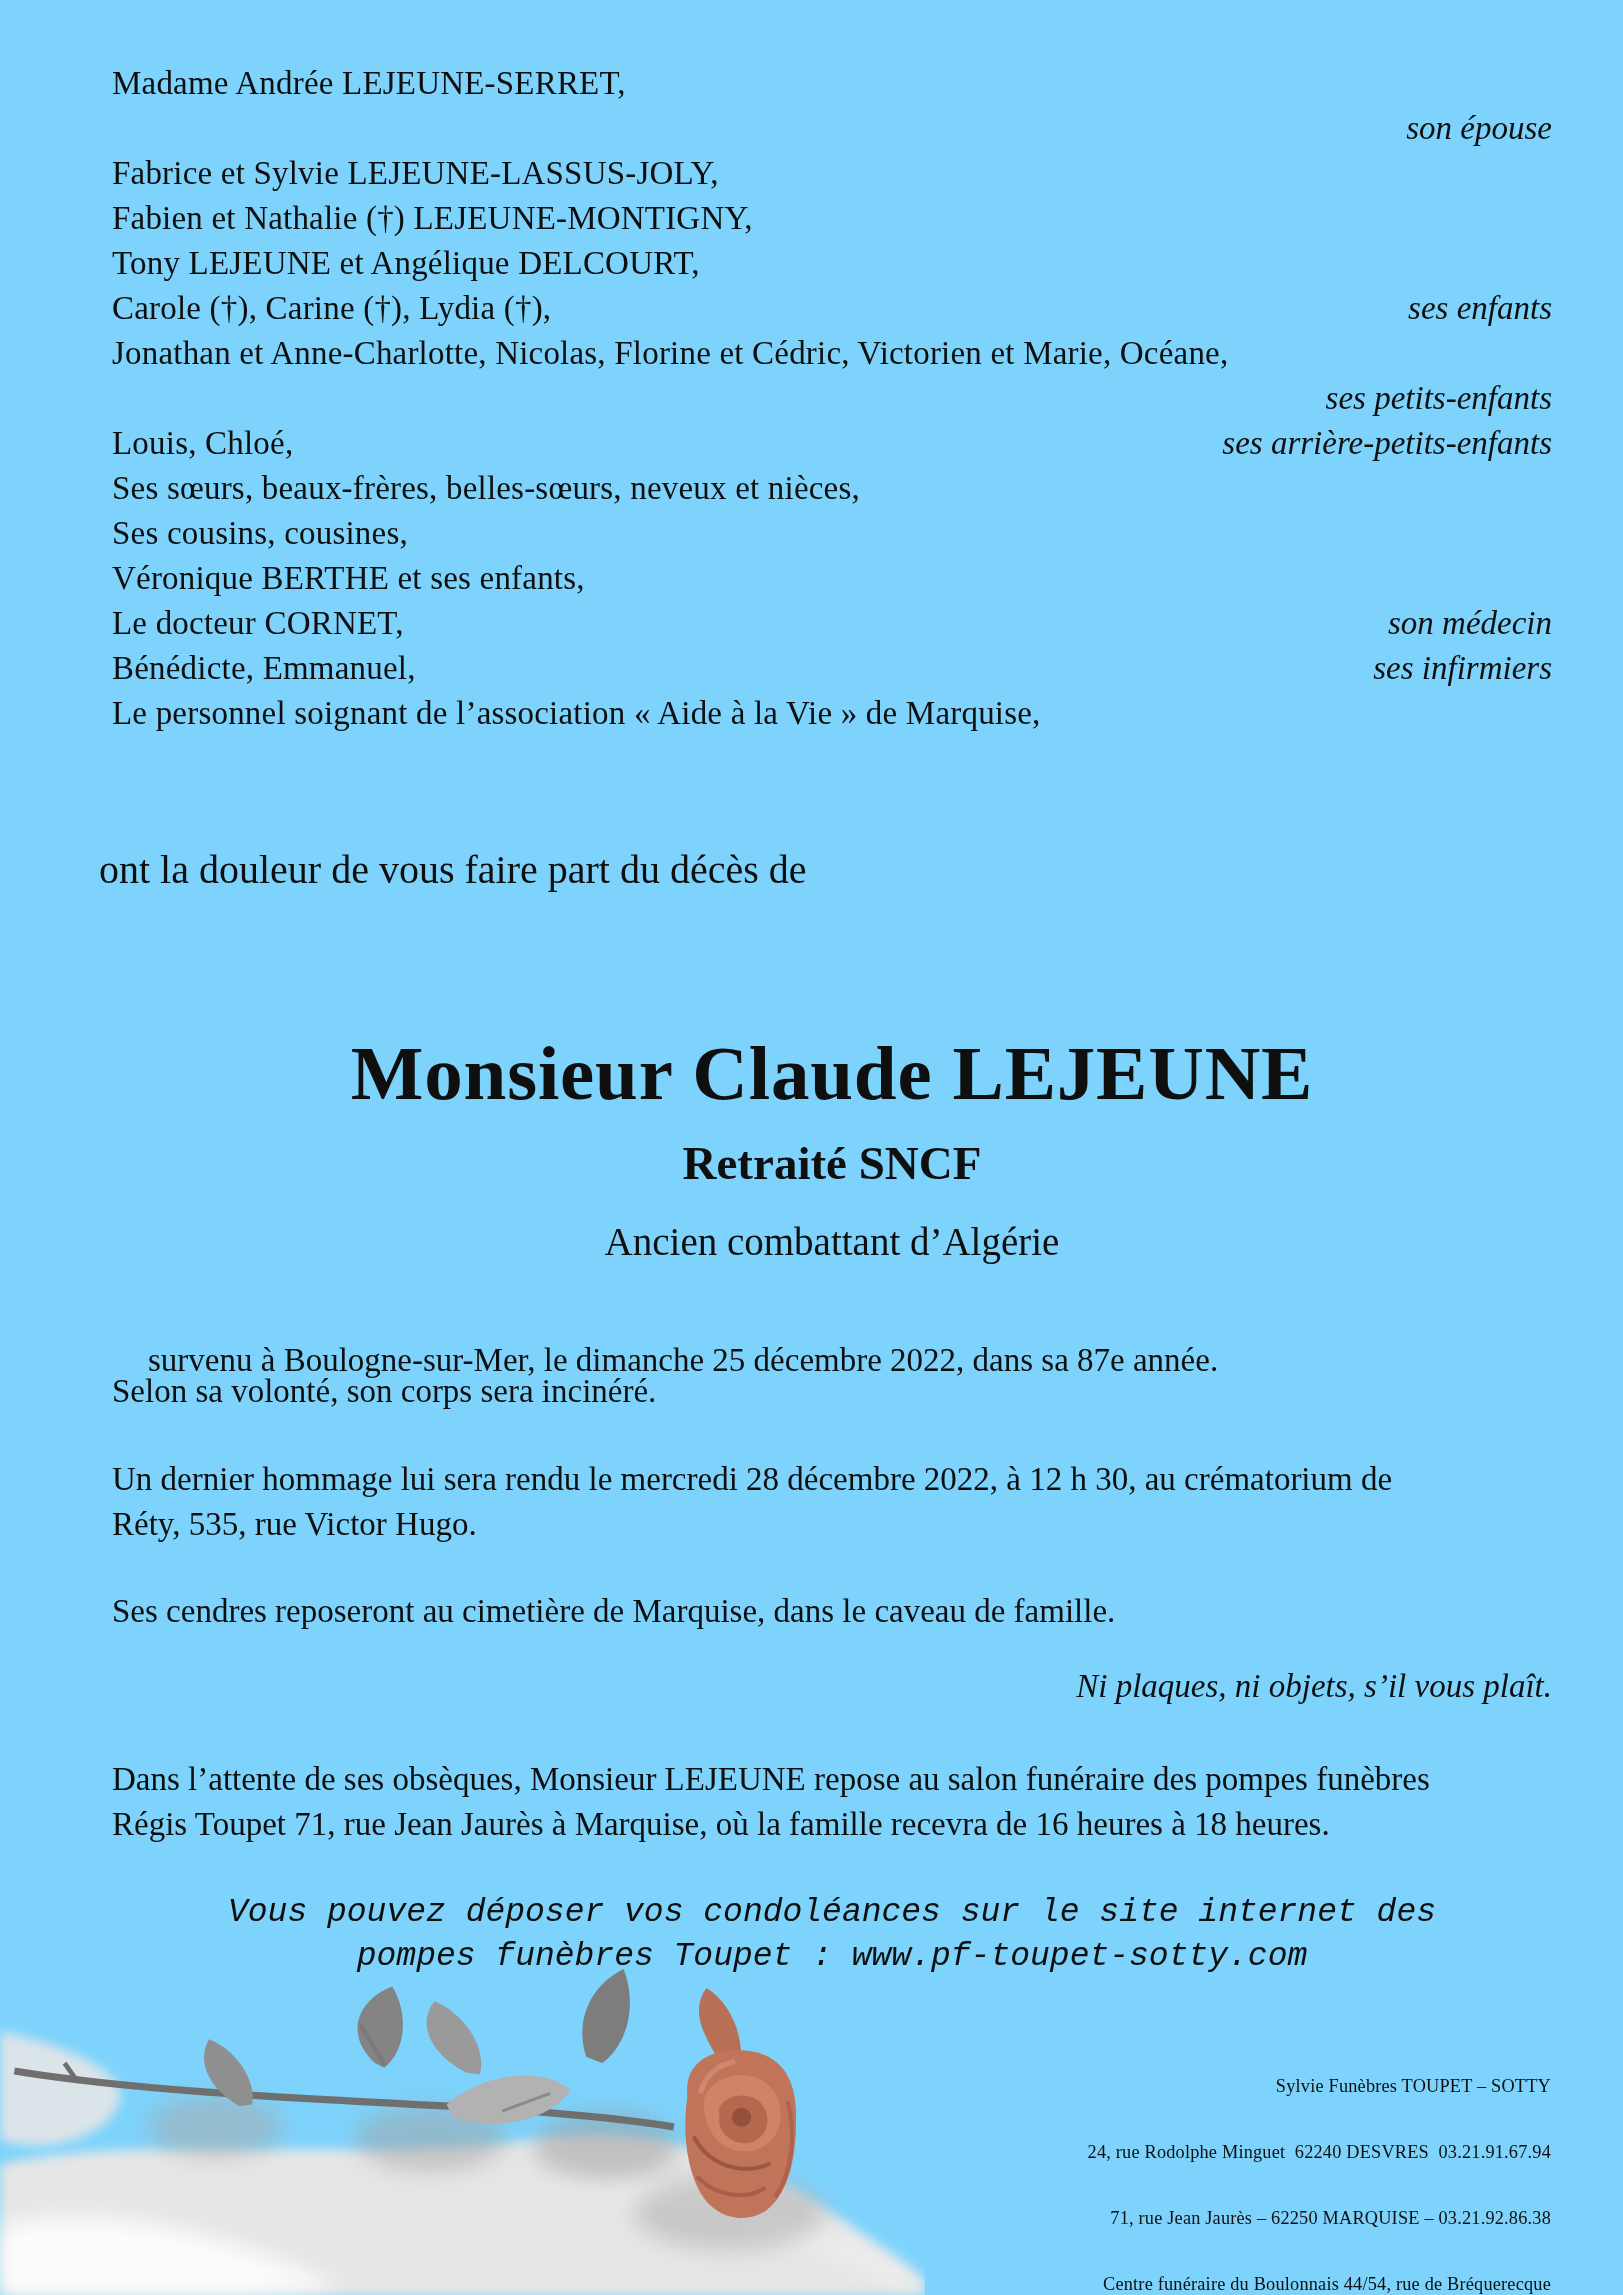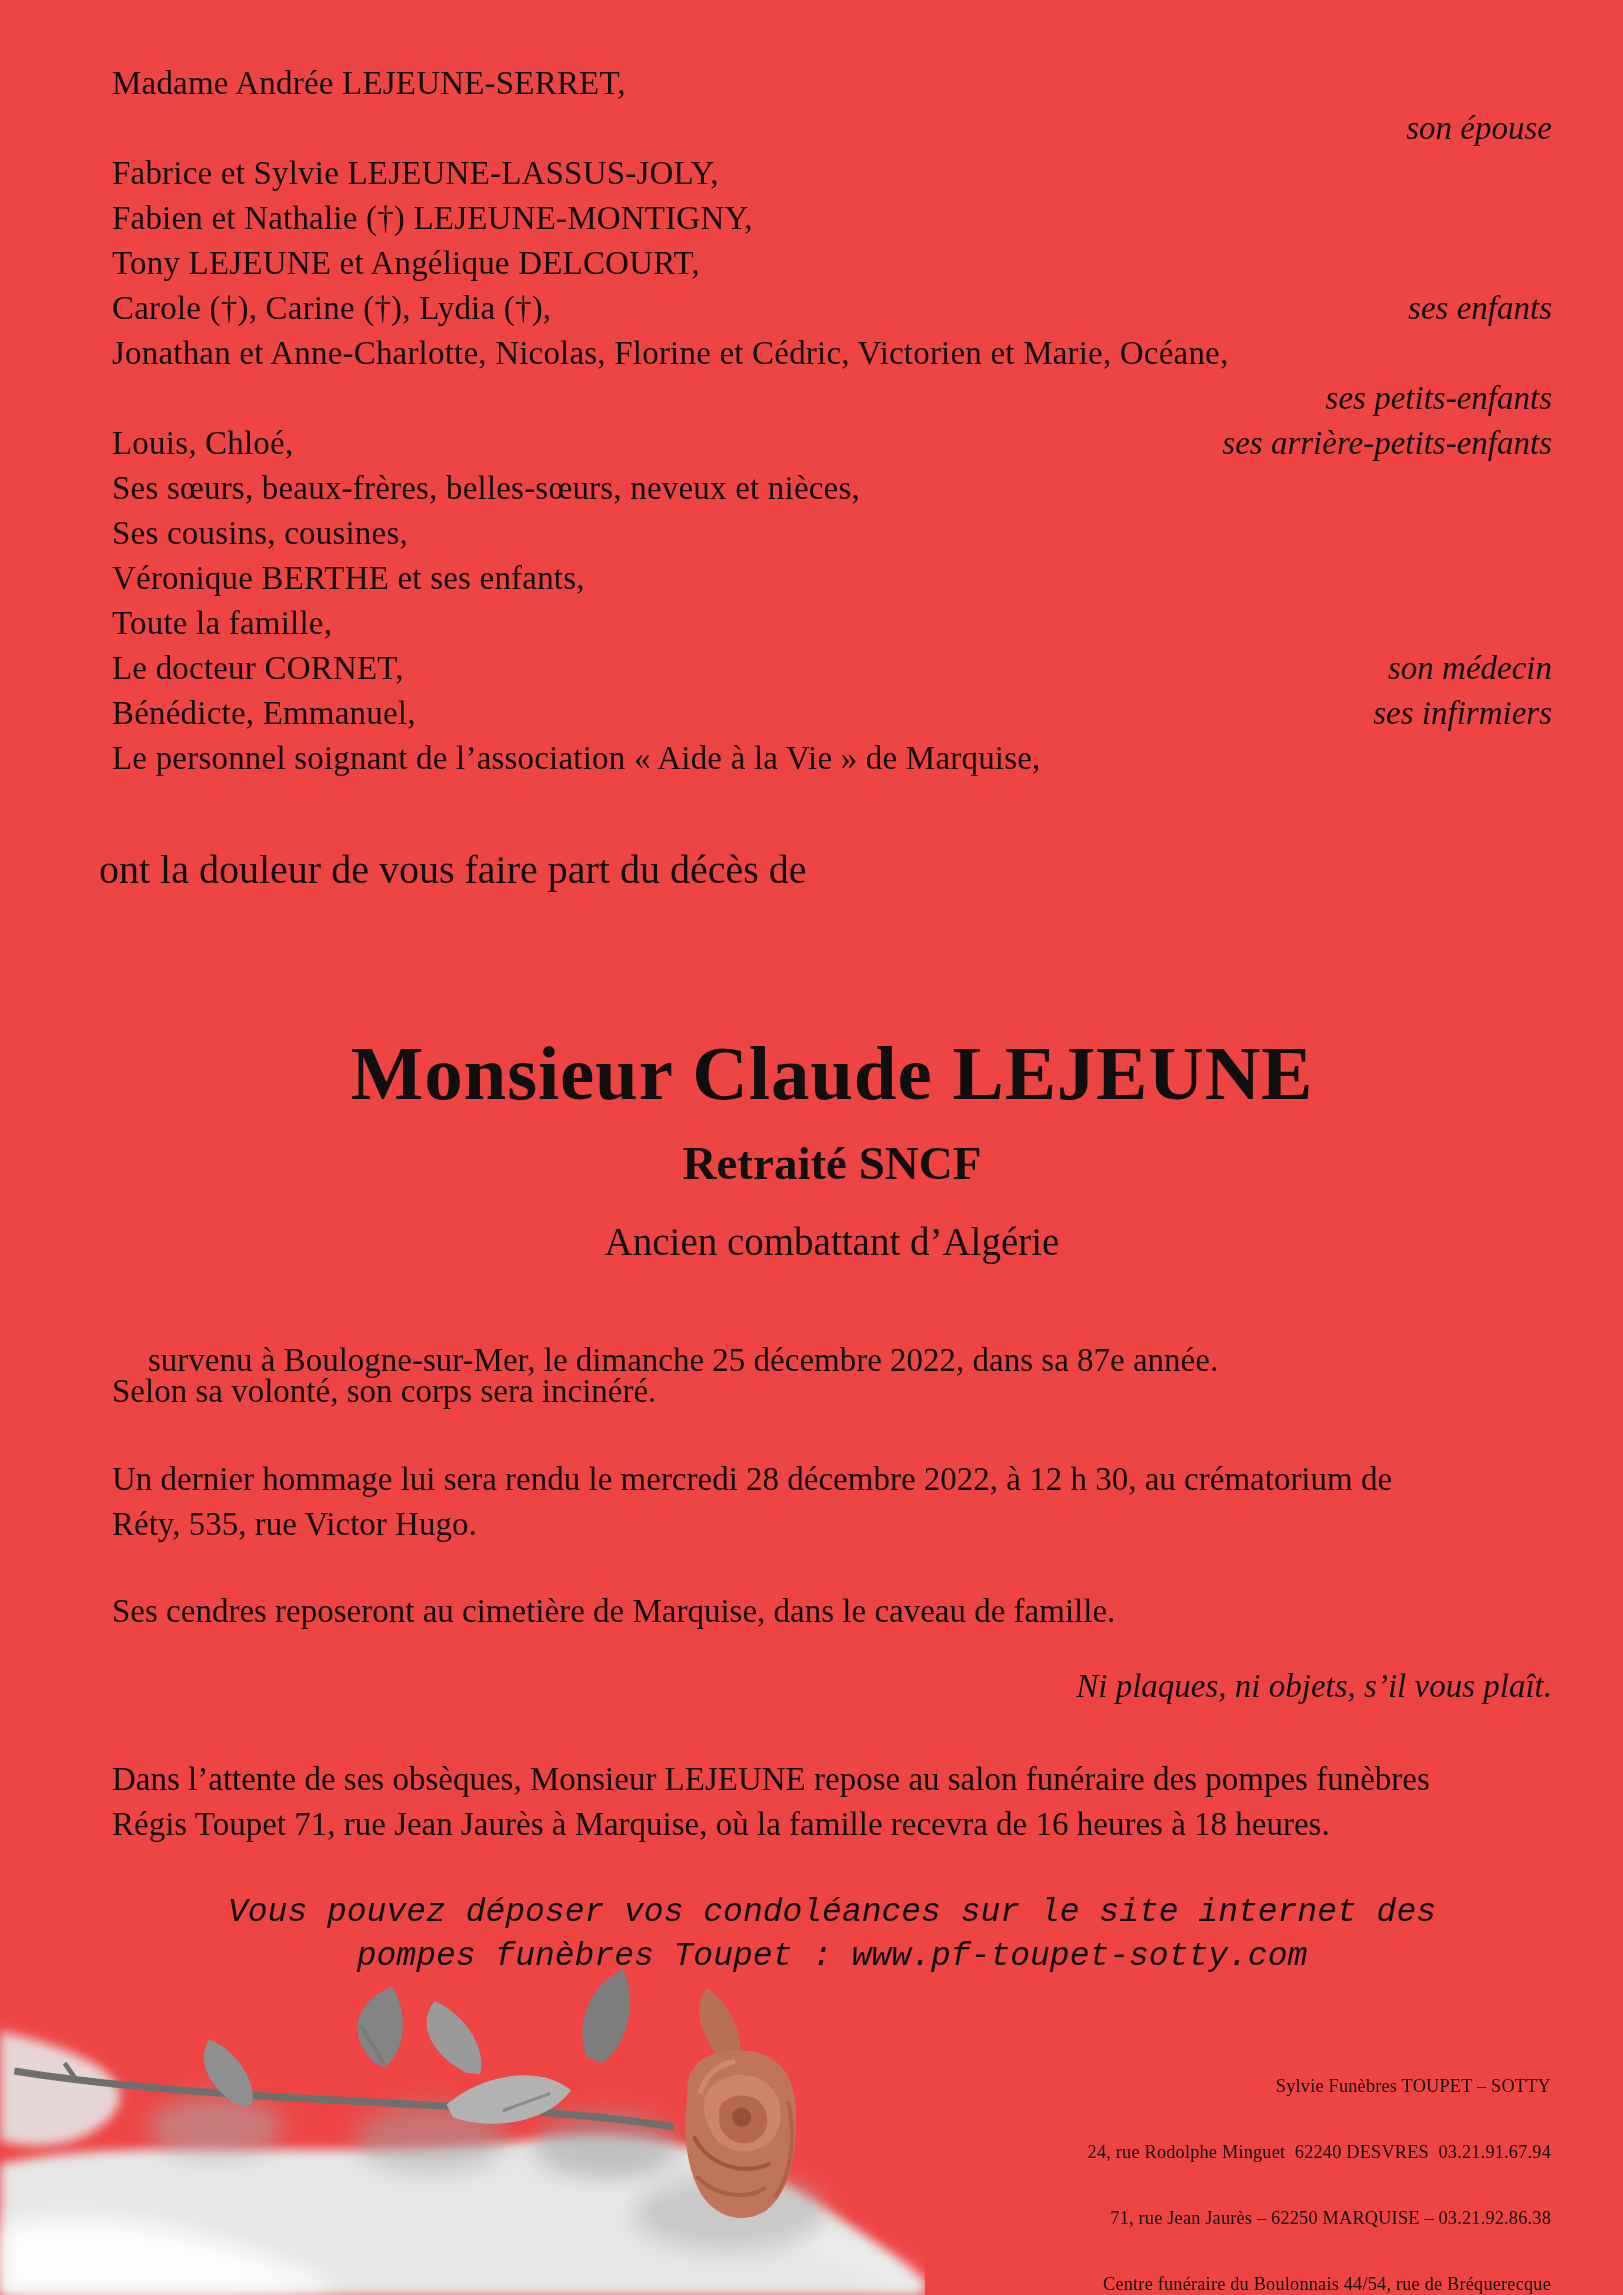--- a/index.html
+++ b/index.html
@@ -1,19 +1,19 @@
 <!DOCTYPE html>
 <html style="font-size:12.8px"><head>
 <meta charset="utf-8">
 <style>
   html,body{margin:0;padding:0;background:#9a9a9a;}
   .page{
     position:relative;
     width:1624px;height:2295px;
-    background:#ef4444;
+    background:#7dd3fc;
     overflow:hidden;
     font-family:"Liberation Serif","DejaVu Serif",serif;
     color:#0f0f0f;
   }
   
   .family-block{
     position:absolute;left:112px;right:72px;top:65px;
   }
   .fline{
     display:flex;justify-content:space-between;align-items:baseline;
@@ -105,24 +105,20 @@
     <div class="fline">
         <span class="fl">Ses sœurs, beaux-frères, belles-sœurs, neveux et nièces,</span>
         <span class="fr"></span>
       </div>
     <div class="fline">
         <span class="fl">Ses cousins, cousines,</span>
         <span class="fr"></span>
       </div>
     <div class="fline">
         <span class="fl">Véronique BERTHE et ses enfants,</span>
-        <span class="fr"></span>
-      </div>
-    <div class="fline">
-        <span class="fl">Toute la famille,</span>
         <span class="fr"></span>
       </div>
     <div class="fline">
         <span class="fl">Le docteur CORNET,</span>
         <span class="fr">son médecin</span>
       </div>
     <div class="fline">
         <span class="fl">Bénédicte, Emmanuel,</span>
         <span class="fr">ses infirmiers</span>
       </div>

